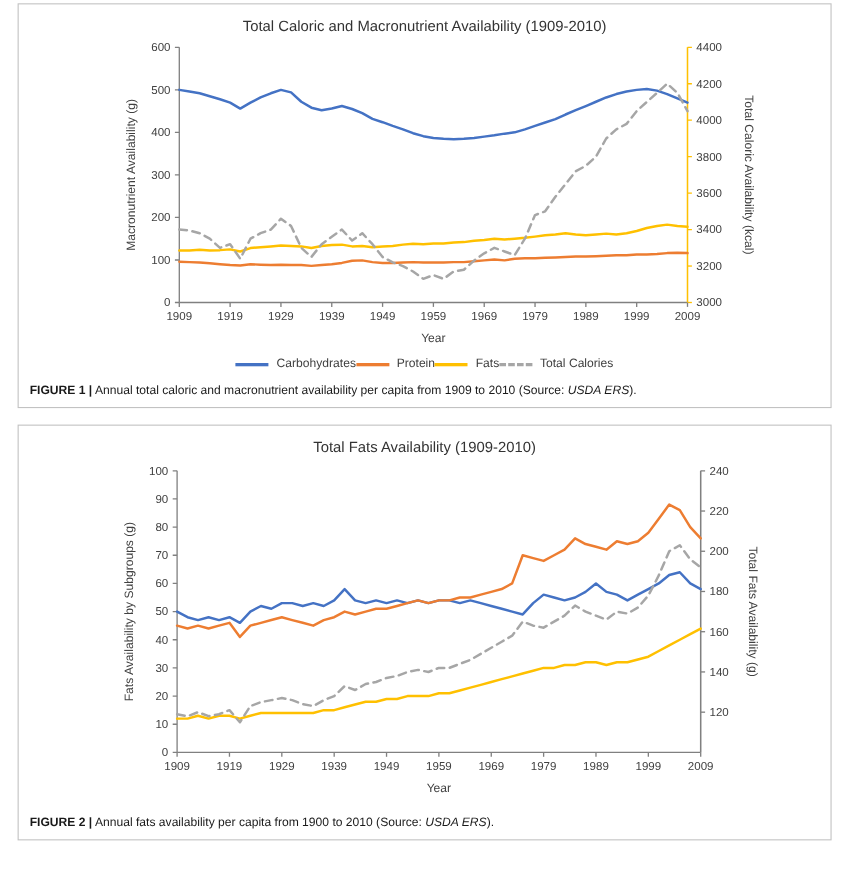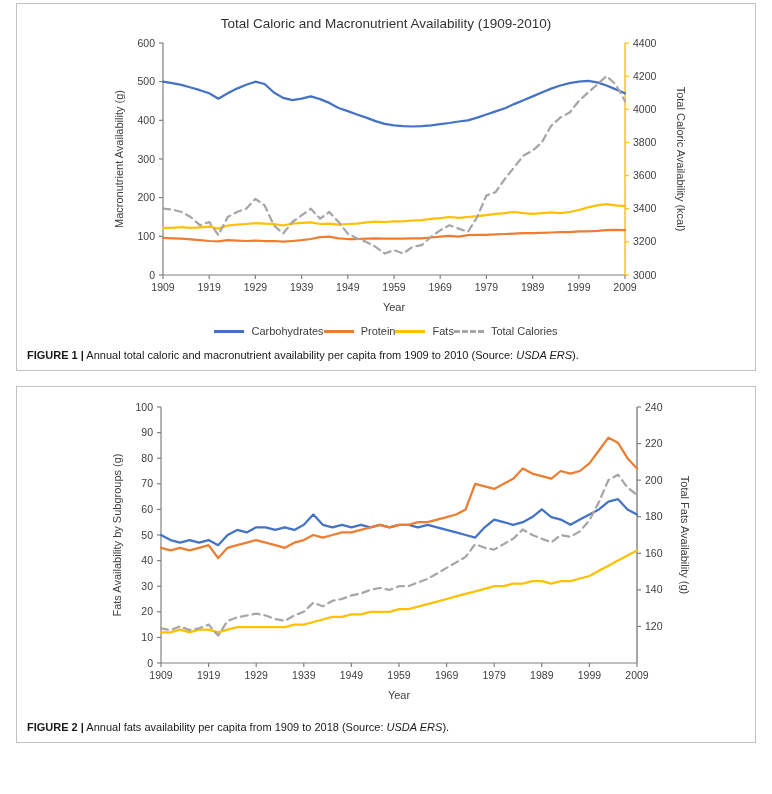--- a/index.html
+++ b/index.html
@@ -102,20 +102,21 @@
         </div>
         <div class="legend-item">
           <span class="legend-line" style="border-top: 3px dashed rgb(166, 166, 166); height: 0px;"></span>
           <span>Total Calories</span>
         </div>
       </div>
     <div class="figure-caption"><span class="cap-label">FIGURE 1 |</span><span> Annual total caloric and macronutrient availability per capita from 1909 to 2010 (Source: </span><span class="cap-source">USDA ERS</span><span>).</span></div>
   </div>
 
   <div class="figure-box">
+    <div class="chart-title">Total Fats Availability (1909-2010)</div>
     <svg class="chart" width="758" height="314">
         <line x1="144" y1="12" x2="144" y2="268" stroke="#808080" stroke-width="1.2"></line>
         <line x1="144" y1="268" x2="620" y2="268" stroke="#808080" stroke-width="1.2"></line>
         <line x1="620" y1="12" x2="620" y2="268" stroke="#808080" stroke-width="1.4"></line>
         <line x1="140" y1="268" x2="144" y2="268" stroke="#808080" stroke-width="1.2"></line>
         <text x="136" y="271.5" text-anchor="end" font-size="10.5" fill="#404040">0</text>
         <line x1="140" y1="242.4" x2="144" y2="242.4" stroke="#808080" stroke-width="1.2"></line>
         <text x="136" y="245.9" text-anchor="end" font-size="10.5" fill="#404040">10</text>
         <line x1="140" y1="216.8" x2="144" y2="216.8" stroke="#808080" stroke-width="1.2"></line>
         <text x="136" y="220.3" text-anchor="end" font-size="10.5" fill="#404040">20</text>
@@ -172,16 +173,16 @@
         <line x1="620" y1="268" x2="620" y2="272" stroke="#808080" stroke-width="1.2"></line>
         <text x="620" y="284" text-anchor="middle" font-size="10.5" fill="#404040">2009</text>
         <text x="104" y="140" text-anchor="middle" font-size="11" fill="#404040" transform="rotate(-90 104 140)">Fats Availability by Subgroups (g)</text>
         <text x="664" y="140" text-anchor="middle" font-size="11" fill="#404040" transform="rotate(90 664 140)">Total Fats Availability (g)</text>
         <text x="382" y="304" text-anchor="middle" font-size="11" fill="#404040">Year</text>
         <polyline points="144.0,140.0 153.5,145.1 163.0,147.7 172.6,145.1 182.1,147.7 191.6,145.1 201.1,150.2 210.6,140.0 220.2,134.9 229.7,137.4 239.2,132.3 248.7,132.3 258.2,134.9 267.8,132.3 277.3,134.9 286.8,129.8 296.3,119.5 305.8,129.8 315.4,132.3 324.9,129.8 334.4,132.3 343.9,129.8 353.4,132.3 363.0,129.8 372.5,132.3 382.0,129.8 391.5,129.8 401.0,132.3 410.6,129.8 420.1,132.3 429.6,134.9 439.1,137.4 448.6,140.0 458.2,142.6 467.7,132.3 477.2,124.6 486.7,127.2 496.2,129.8 505.8,127.2 515.3,122.1 524.8,114.4 534.3,122.1 543.8,124.6 553.4,129.8 562.9,124.6 572.4,119.5 581.9,114.4 591.4,106.7 601.0,104.2 610.5,114.4 620.0,119.5" fill="none" stroke="#4472C4" stroke-width="2.25" stroke-linejoin="round" stroke-linecap="round"></polyline>
         <polyline points="144.0,152.8 153.5,155.4 163.0,152.8 172.6,155.4 182.1,152.8 191.6,150.2 201.1,163.0 210.6,152.8 220.2,150.2 229.7,147.7 239.2,145.1 248.7,147.7 258.2,150.2 267.8,152.8 277.3,147.7 286.8,145.1 296.3,140.0 305.8,142.6 315.4,140.0 324.9,137.4 334.4,137.4 343.9,134.9 353.4,132.3 363.0,129.8 372.5,132.3 382.0,129.8 391.5,129.8 401.0,127.2 410.6,127.2 420.1,124.6 429.6,122.1 439.1,119.5 448.6,114.4 458.2,88.8 467.7,91.4 477.2,93.9 486.7,88.8 496.2,83.7 505.8,73.4 515.3,78.6 524.8,81.1 534.3,83.7 543.8,76.0 553.4,78.6 562.9,76.0 572.4,68.3 581.9,55.5 591.4,42.7 601.0,47.8 610.5,63.2 620.0,73.4" fill="none" stroke="#ED7D31" stroke-width="2.25" stroke-linejoin="round" stroke-linecap="round"></polyline>
         <polyline points="144.0,237.3 153.5,237.3 163.0,234.7 172.6,237.3 182.1,234.7 191.6,234.7 201.1,237.3 210.6,234.7 220.2,232.2 229.7,232.2 239.2,232.2 248.7,232.2 258.2,232.2 267.8,232.2 277.3,229.6 286.8,229.6 296.3,227.0 305.8,224.5 315.4,221.9 324.9,221.9 334.4,219.4 343.9,219.4 353.4,216.8 363.0,216.8 372.5,216.8 382.0,214.2 391.5,214.2 401.0,211.7 410.6,209.1 420.1,206.6 429.6,204.0 439.1,201.4 448.6,198.9 458.2,196.3 467.7,193.8 477.2,191.2 486.7,191.2 496.2,188.6 505.8,188.6 515.3,186.1 524.8,186.1 534.3,188.6 543.8,186.1 553.4,186.1 562.9,183.5 572.4,181.0 581.9,175.8 591.4,170.7 601.0,165.6 610.5,160.5 620.0,155.4" fill="none" stroke="#FFC000" stroke-width="2.25" stroke-linejoin="round" stroke-linecap="round"></polyline>
         <polyline points="144.0,233.3 153.5,235.1 163.0,231.4 172.6,235.1 182.1,233.3 191.6,229.6 201.1,240.6 210.6,225.9 220.2,222.3 229.7,220.5 239.2,218.6 248.7,220.5 258.2,224.1 267.8,225.9 277.3,220.5 286.8,216.8 296.3,207.7 305.8,211.3 315.4,205.8 324.9,204.0 334.4,200.3 343.9,198.5 353.4,194.9 363.0,193.0 372.5,194.9 382.0,191.2 391.5,191.2 401.0,187.5 410.6,183.9 420.1,178.4 429.6,172.9 439.1,167.4 448.6,161.9 458.2,149.1 467.7,152.8 477.2,154.6 486.7,149.1 496.2,143.7 505.8,134.5 515.3,140.0 524.8,143.7 534.3,147.3 543.8,140.0 553.4,141.8 562.9,136.3 572.4,125.4 581.9,107.1 591.4,85.1 601.0,79.7 610.5,92.5 620.0,99.8" fill="none" stroke="#A6A6A6" stroke-width="2.25" stroke-linejoin="round" stroke-linecap="round" stroke-dasharray="7 5"></polyline>
       </svg>
-    <div class="figure-caption"><span class="cap-label">FIGURE 2 |</span><span> Annual fats availability per capita from 1909 to 2018 (Source: </span><span class="cap-source">USDA ERS</span><span>).</span></div>
+    <div class="figure-caption"><span class="cap-label">FIGURE 2 |</span><span> Annual fats availability per capita from 1900 to 2010 (Source: </span><span class="cap-source">USDA ERS</span><span>).</span></div>
   </div>
 
 </div>
 
 </body></html>

